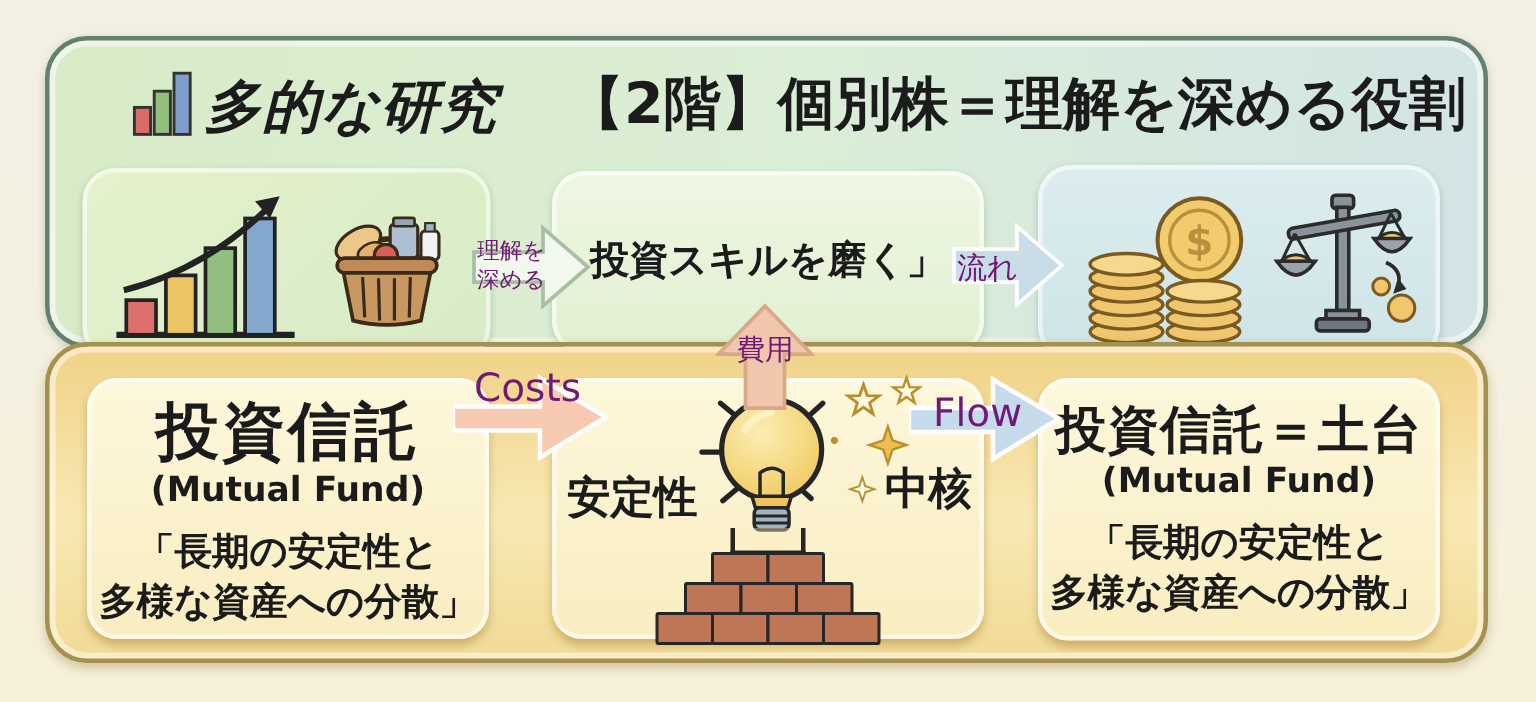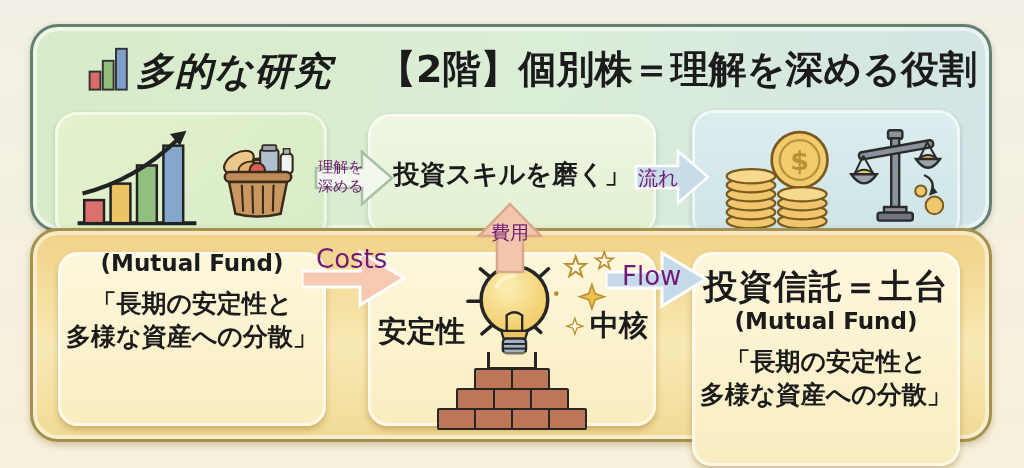--- a/index.html
+++ b/index.html
@@ -49,21 +49,21 @@
     box-shadow:inset 0 0 0 3px rgba(255,255,255,.55), 0 2px 5px rgba(70,100,110,.3);
   }
   .cream-box {
     background:linear-gradient(180deg,#fdf7dc,#f9edc0);
     border-radius:20px;
     box-shadow:inset 0 0 0 3px rgba(255,255,255,.6), 0 4px 6px rgba(150,110,30,.4);
     text-align:center;
   }
   .f1-left  { left:58px;  top:252px; width:268px; height:174px; }
   .f1-mid   { left:368px; top:252px; width:288px; height:174px; }
-  .f1-right { left:692px; top:252px; width:268px; height:214px; }
+  .f1-right { left:692px; top:252px; width:268px; height:175px; }
 
   .fund-title { font-size:42px; font-weight:bold; margin-top:8px; letter-spacing:2px; }
   .fund-title2 { font-size:34px; font-weight:bold; margin-top:12px; letter-spacing:1px; white-space:nowrap; }
   .fund-sub { font-size:23px; font-weight:bold; margin-top:-2px; }
   .fund-quote { font-size:25px; font-weight:bold; line-height:1.3; margin-top:12px; white-space:nowrap; }
 
   
   .stability { left:378px; top:312px; font-size:29px; font-weight:bold; z-index:6; }
   .core      { left:590px; top:306px; font-size:29px; font-weight:bold; z-index:6; }
 
@@ -191,20 +191,21 @@
     <path d="M100,64 Q114,70 110,84" fill="none" stroke="#2b2b2b" stroke-width="3"></path>
     <polygon points="106,90 117,86 110,77" fill="#2b2b2b"></polygon>
     <circle cx="96" cy="84" r="7" fill="#f0c76e" stroke="#7a5a20" stroke-width="2.5"></circle>
     <circle cx="113" cy="102" r="11" fill="#f0c76e" stroke="#7a5a20" stroke-width="2.5"></circle>
   </svg>
 </div>
 
 <div class="abs floor1"></div>
 
 <div class="abs ibox cream-box f1-left">
+  <div class="fund-title">投資信託</div>
   <div class="fund-sub">(Mutual Fund)</div>
   <div class="fund-quote">
     <div>「長期の安定性と</div>
     <div>多様な資産への分散」</div>
   </div>
 </div>
 
 <div class="abs arrow-wrap costs-arrow">
   <svg width="106" height="66" viewBox="0 0 106 66">
     <polygon points="0,27 58,27 58,8 102,34 58,61 58,43 0,43" fill="#f5cab1" stroke="#fdfdfd" stroke-width="3"></polygon>

